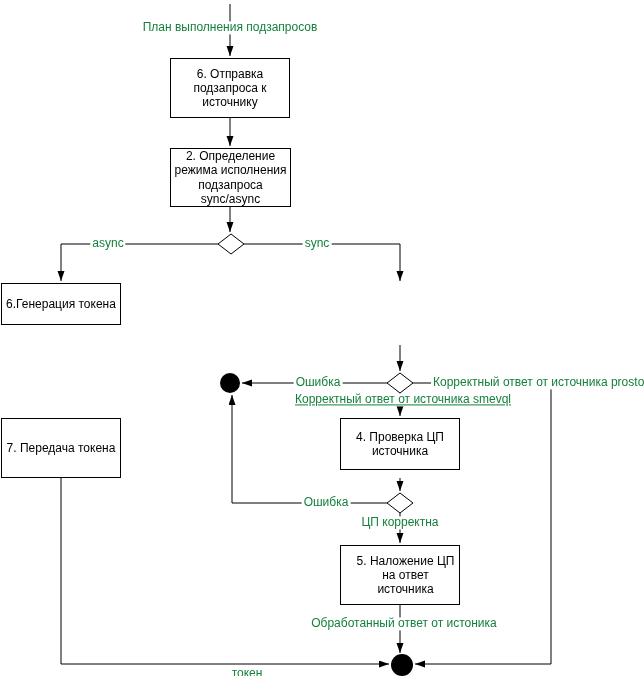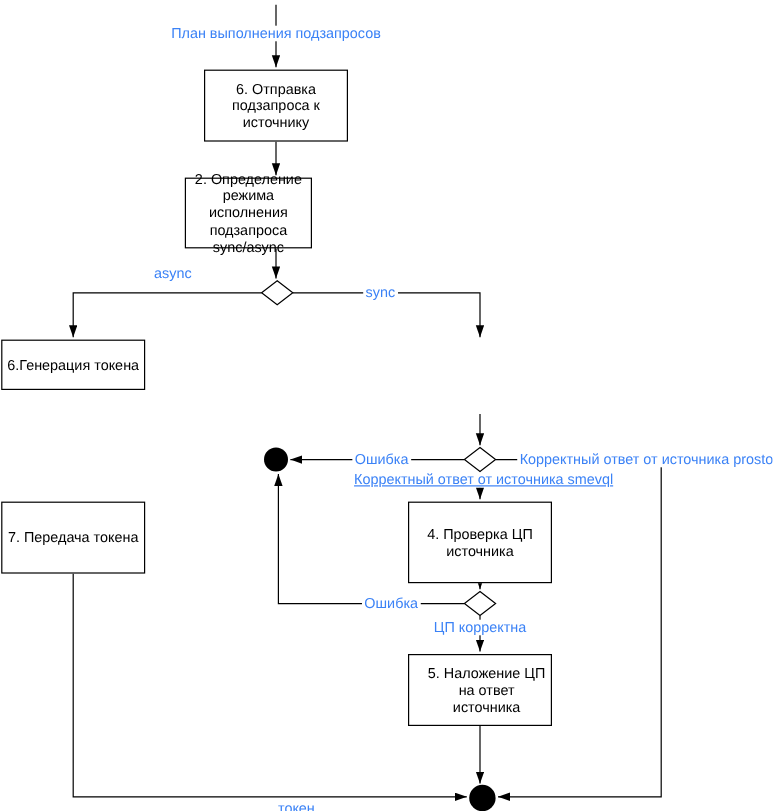--- a/index.html
+++ b/index.html
@@ -27,21 +27,21 @@
     display: flex;
     align-items: center;
     justify-content: center;
     text-align: center;
     padding: 1px;
   }
   .edge-label {
     position: absolute;
     transform: translate(-50%, -50%);
     background: #ffffff;
-    color: #3b82f6;
+    color: #15803d;
     font-size: 12px;
     line-height: 1.1;
     white-space: nowrap;
     padding: 0 2px;
     text-align: center;
   }
 </style>
 </head>
 <body>
 
@@ -73,39 +73,40 @@
     <path fill="#ffffff" d="M400,373 L413,383 L400,393 L387,383 Z"></path>
     <path fill="#ffffff" d="M400,493 L413,503 L400,513 L387,503 Z"></path>
 
     <circle cx="230" cy="383" r="10" fill="#000000" stroke="none"></circle>
     <circle cx="402" cy="665" r="11" fill="#000000" stroke="none"></circle>
   </svg>
 
   <div class="node" style="left:170px; top:58px;  width:120px; height:60px;">
     <span>6. Отправка подзапроса к источнику</span>
   </div>
-  <div class="node" style="left:154px; top:148px; width:106px; height:59px;">
+  <div class="node" style="left:170px; top:148px; width:121px; height:59px;">
     <span>2. Определение режима исполнения подзапроса sync/async</span>
   </div>
-  <div class="node" style="left:340px; top:418px; width:120px; height:68px;">
+  <div class="node" style="left:340px; top:418px; width:120px; height:52px;">
     <span>4. Проверка ЦП источника</span>
   </div>
   <div class="node" style="left:340px; top:545px; width:120px; height:60px;padding-left:12px;">
     <span>5. Наложение ЦП на ответ источника</span>
   </div>
   <div class="node" style="left:1px;   top:283px; width:120px; height:42px;">
     <span>6.Генерация токена</span>
   </div>
   <div class="node" style="left:1px;   top:418px; width:120px; height:60px;">
     <span>7. Передача токена</span>
   </div>
 
   <div class="edge-label" style="left:230px; top:28px;">План выполнения подзапросов</div>
-  <div class="edge-label" style="left:108px; top:228px;margin-left:36px;">async</div>
+  <div class="edge-label" style="left:108px; top:244px;">async</div>
   <div class="edge-label" style="left:317px; top:244px;">sync</div>
   <div class="edge-label" style="left:318px; top:383px;">Ошибка</div>
   <div class="edge-label" style="left:544px; top:383px;">Корректный ответ от источника prostore</div>
   <div class="edge-label" style="left:403px; top:400px;text-decoration:underline;">Корректный ответ от источника smevql</div>
   <div class="edge-label" style="left:326px; top:503px;">Ошибка</div>
   <div class="edge-label" style="left:400px; top:523px;">ЦП корректна</div>
+  <div class="edge-label" style="left:404px; top:624px;">Обработанный ответ от истоника</div>
   <div class="edge-label" style="left:247px; top:674px;">токен</div>
 
 </div>
 
 </body></html>

